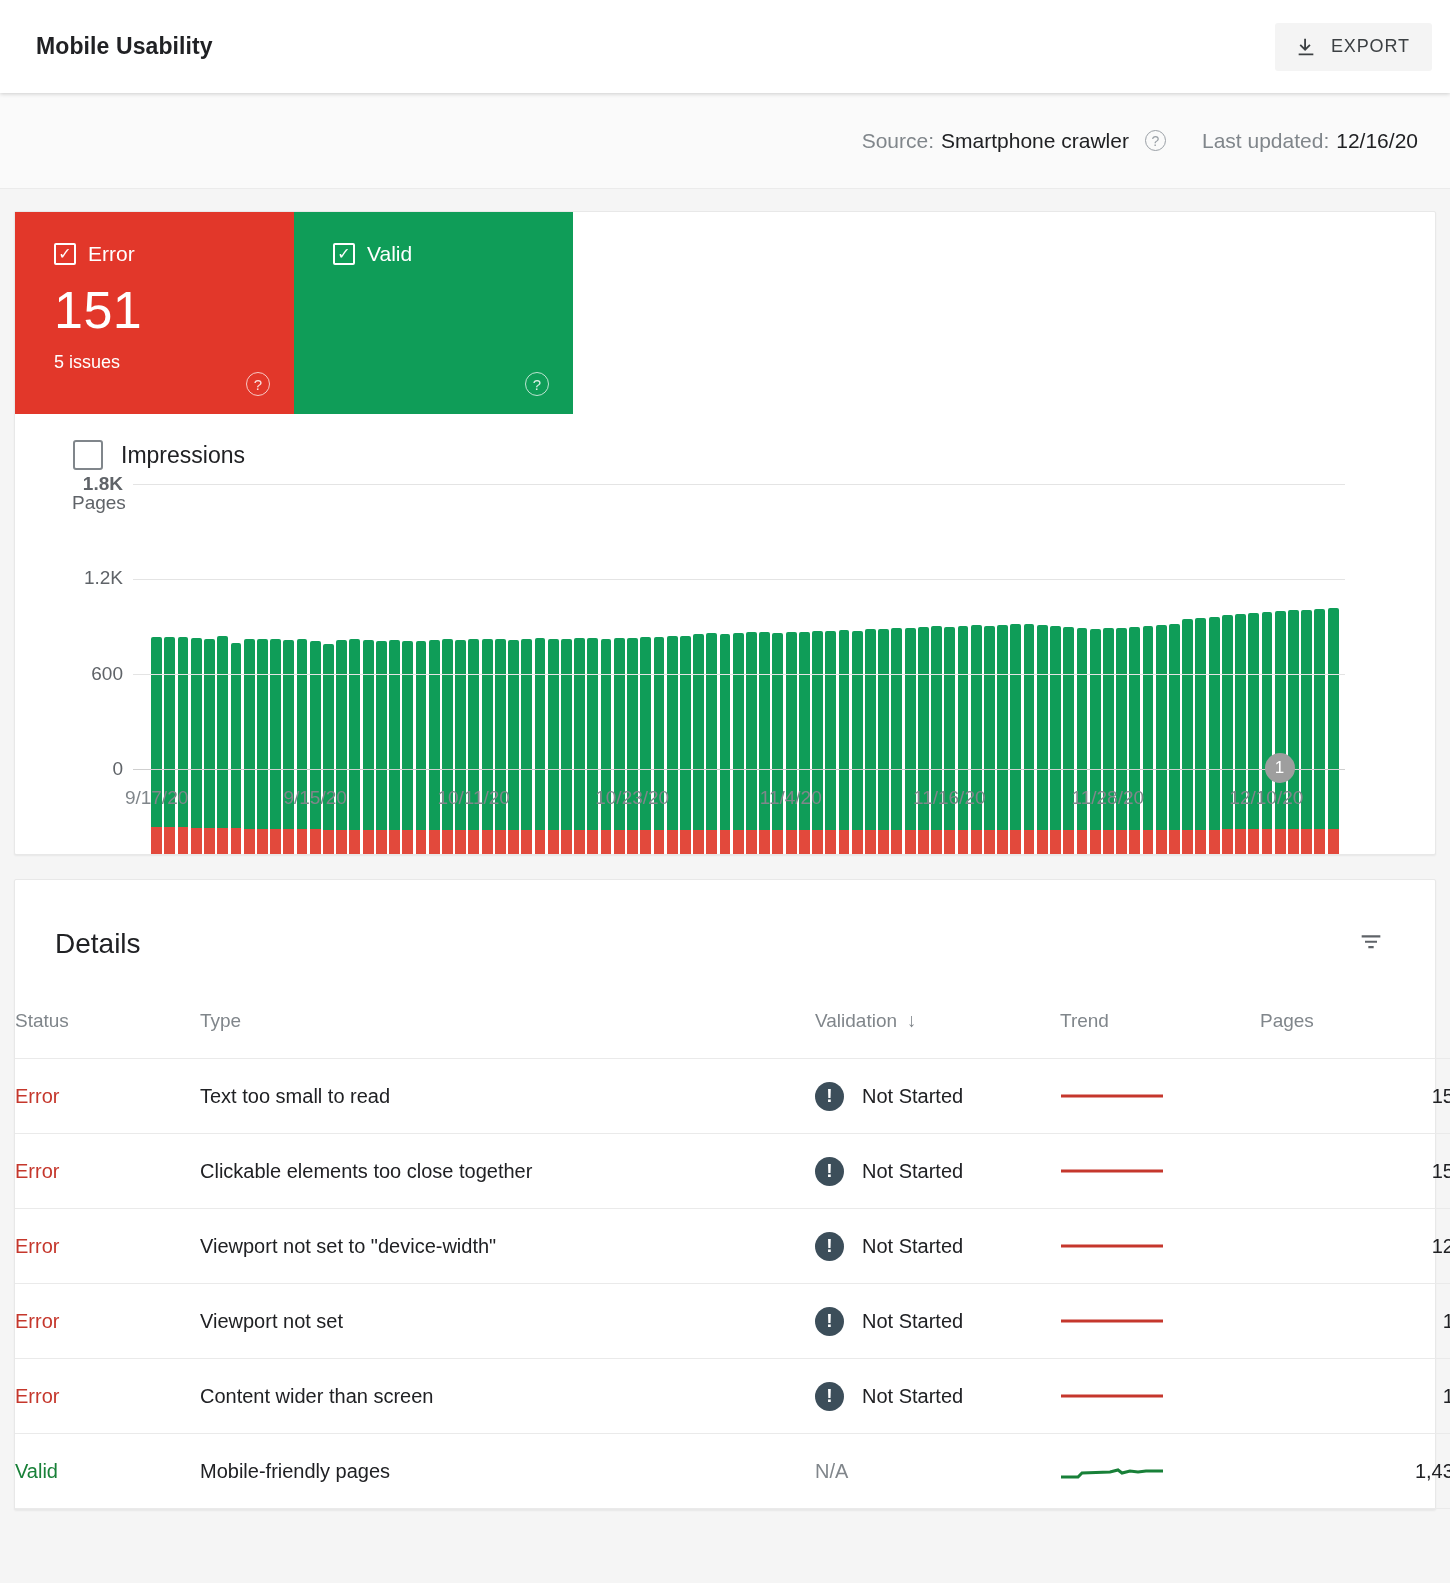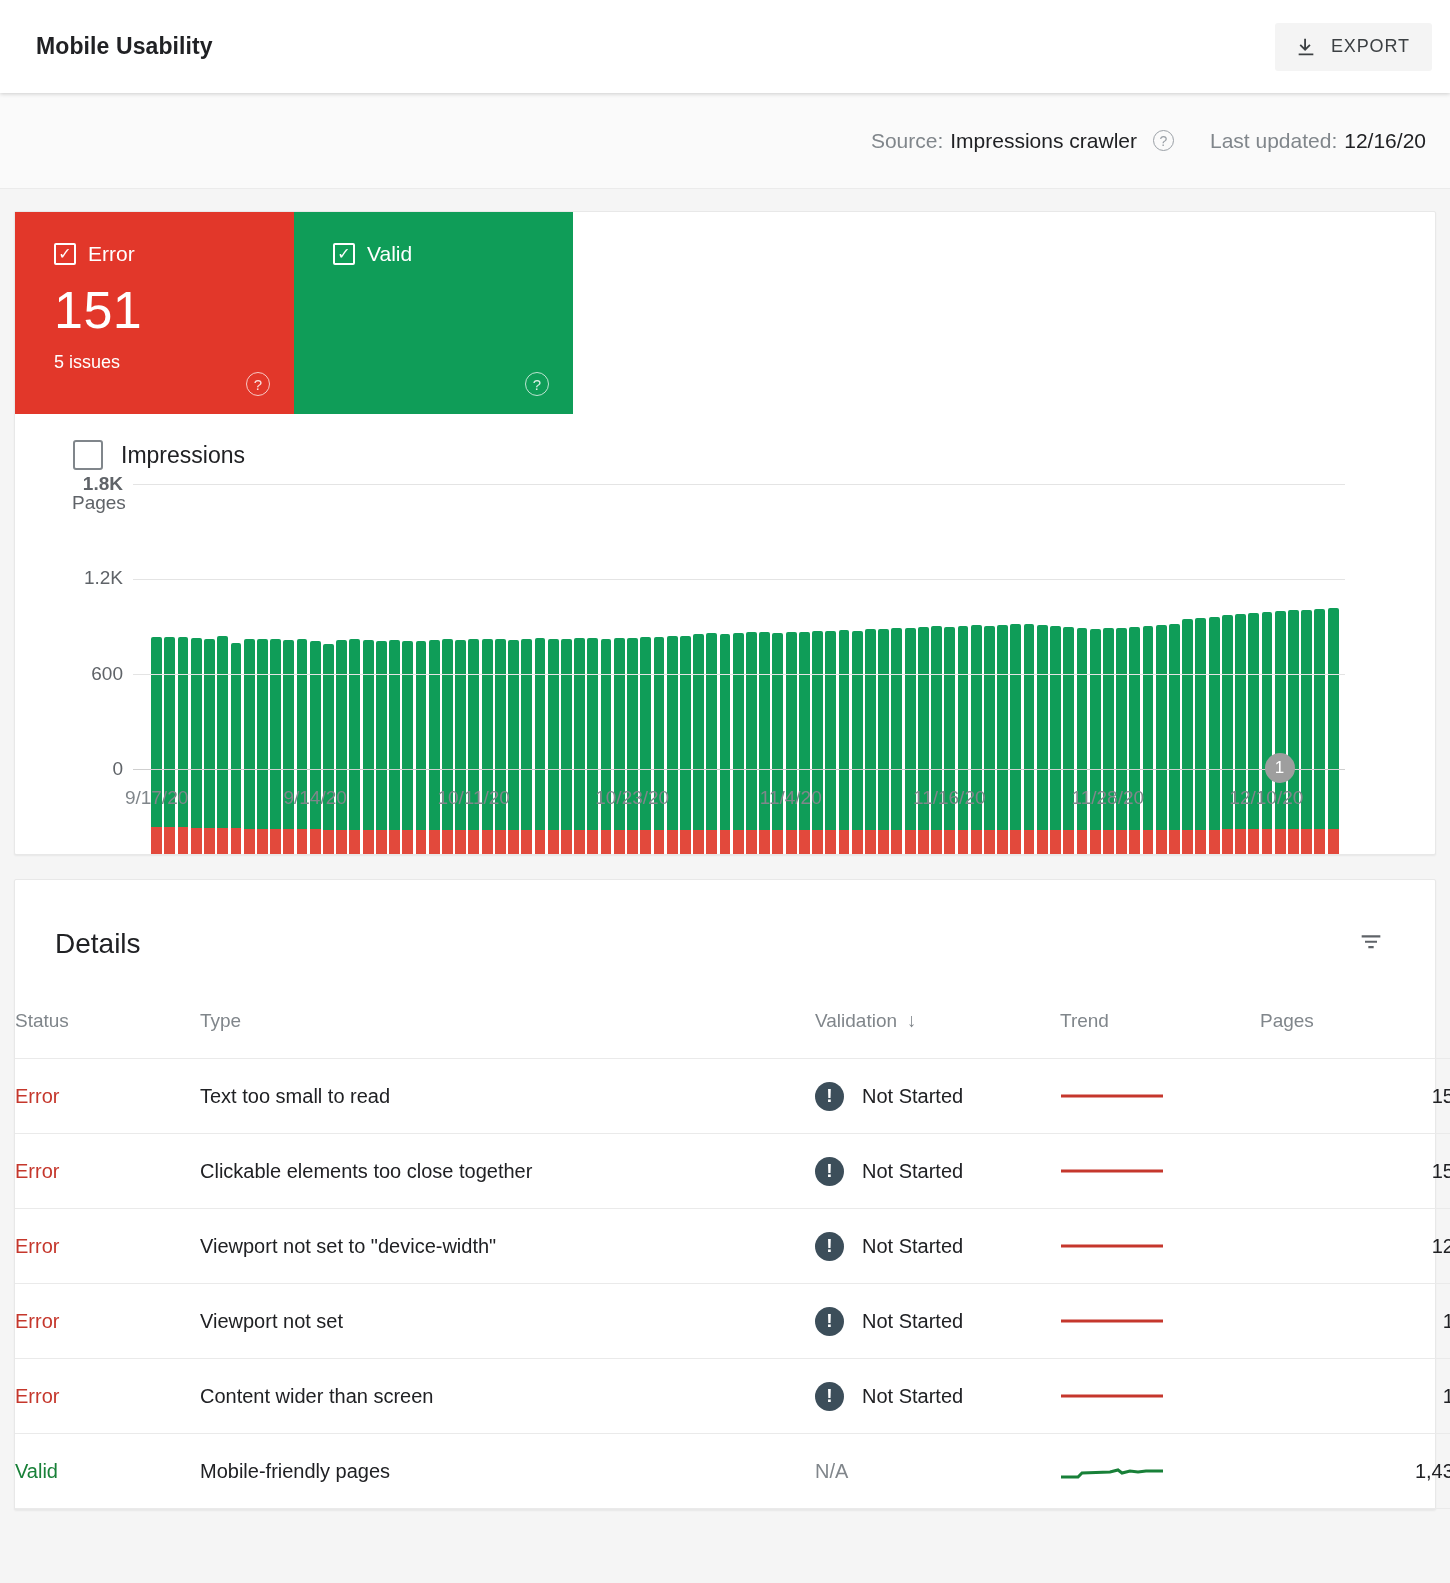--- a/index.html
+++ b/index.html
@@ -32,21 +32,21 @@
   }
   .export-label { font-size: 18px; letter-spacing: .9px; color: #3c4043; }
   .dl-icon { width: 22px; height: 22px; display:block; }
 
   
   .source-strip {
     height: 96px;
     background: #fafafa;
     border-bottom: 1px solid #ebebeb;
     display: flex; align-items: center; justify-content: flex-end;
-    padding-right: 24px;
+    padding-right: 32px;
     font-size: 21px;
   }
   .src-label, .upd-label { color: #80868b; }
   .src-value, .upd-value { color: #202124; }
   .help-circle {
     display: inline-flex; align-items: center; justify-content: center;
     width: 21px; height: 21px; border-radius: 50%;
     border: 1.5px solid #9aa0a6; color: #9aa0a6;
     font-size: 14px; line-height: 1; margin: 0 0 0 9px;
     cursor: pointer; vertical-align: middle;
@@ -162,21 +162,21 @@
           <path fill="#3c4043" d="M12 3v9.6l3.6-3.6 1.4 1.4-6 6-6-6L6.4 9 10 12.6V3h2zM4 19h16v2H4z"></path>
         </svg>
     </span>
     <span class="export-label">EXPORT</span>
   </button>
 </div>
 
 <div class="source-strip">
   <span class="src-group">
     <span class="src-label">Source:</span>
-    <span class="src-value">Impressions crawler</span>
+    <span class="src-value">Smartphone crawler</span>
     <span class="help-circle">?</span>
   </span>
   <span class="gap-lg"></span>
   <span class="src-group">
     <span class="upd-label">Last updated:</span>
     <span class="upd-value">12/16/20</span>
   </span>
 </div>
 
 <div class="page-wrap">
@@ -577,21 +577,21 @@
               <div class="r" style="height: 25.0167px; background: rgb(226, 73, 60);"></div>
             </div>
           </div>
       <div class="gridline" style="top: 0px;"></div>
           <div class="gridline" style="top: 95px;"></div>
           <div class="gridline" style="top: 190px;"></div>
           <div class="baseline" style="top: 285px;"></div>
         </div>
       <div class="x-axis" id="xaxis">
           <div class="x-tick" style="left: 23.6056px;">9/17/20</div>
-          <div class="x-tick" style="left: 182.139px;">9/14/20</div>
+          <div class="x-tick" style="left: 182.139px;">9/15/20</div>
           <div class="x-tick" style="left: 340.672px;">10/11/20</div>
           <div class="x-tick" style="left: 499.206px;">10/23/20</div>
           <div class="x-tick" style="left: 657.739px;">11/4/20</div>
           <div class="x-tick" style="left: 816.272px;">11/16/20</div>
           <div class="x-tick" style="left: 974.806px;">11/28/20</div>
           <div class="x-tick" style="left: 1133.34px;">12/10/20</div>
           <div class="annot" style="left: 1146.55px;">1</div>
         </div>
     </div>
   </div>

